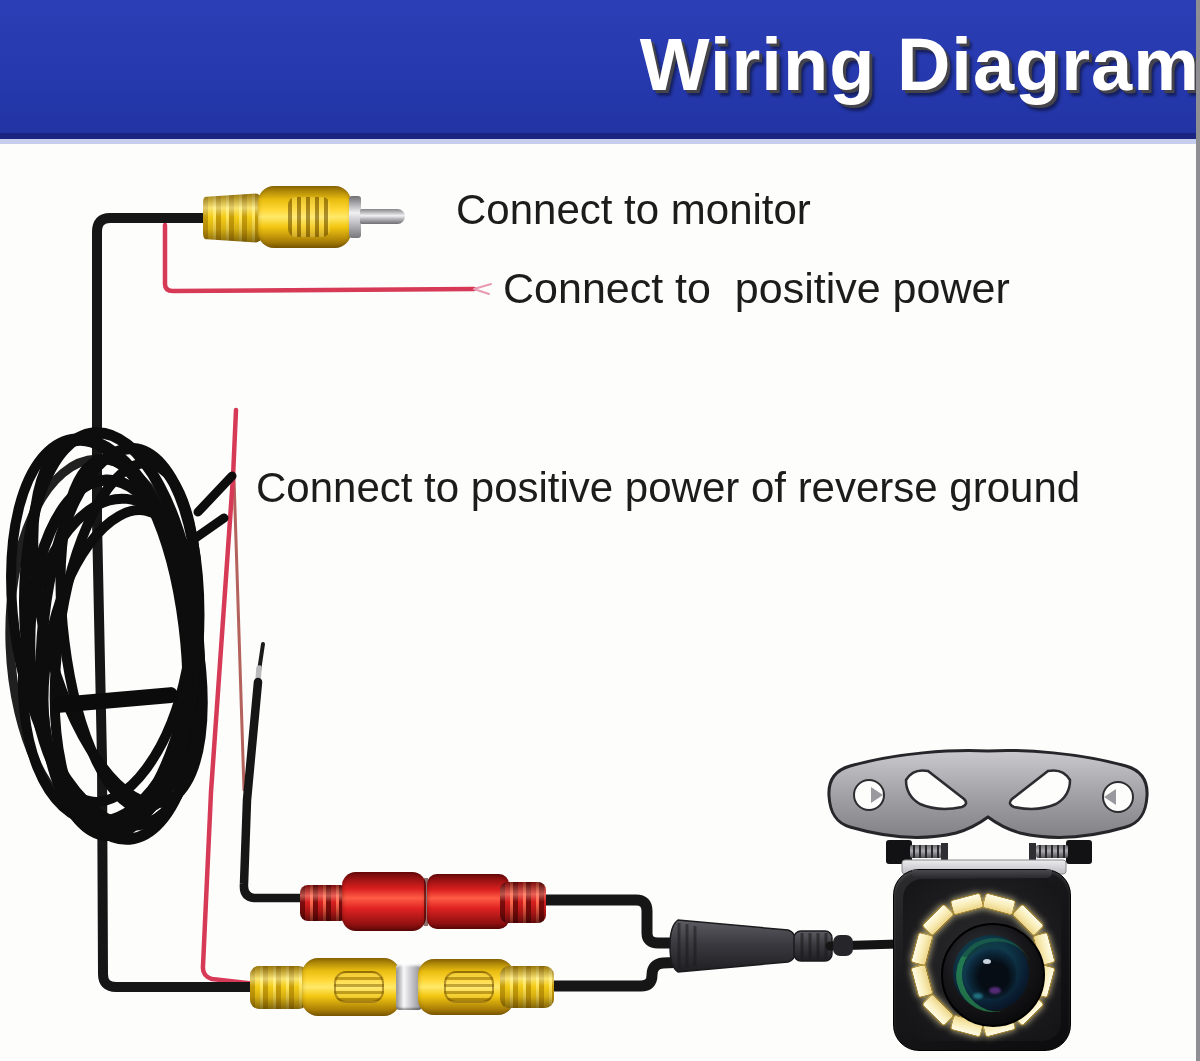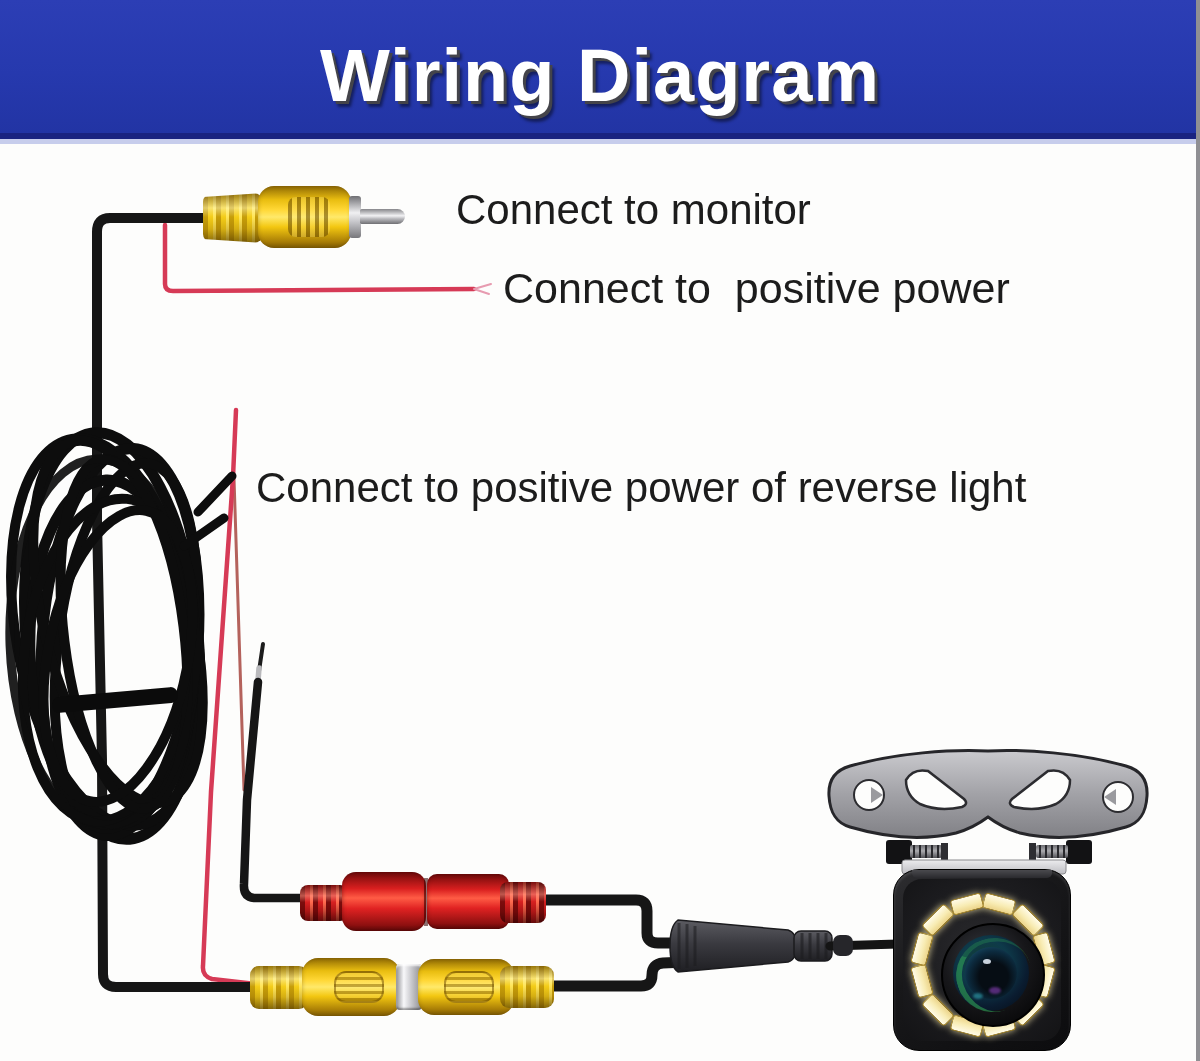--- a/index.html
+++ b/index.html
@@ -3,21 +3,21 @@
 <meta charset="utf-8">
 <style>
   html,body{margin:0;padding:0;background:#e9e9e9;}
   .stage{position:relative;width:1200px;height:1061px;background:#fdfdfc;overflow:hidden;
          font-family:"Liberation Sans",sans-serif;}
   
   .banner{position:absolute;left:0;top:0;width:1200px;height:133px;
           background:linear-gradient(180deg,#2c3eb5 0%,#2639ae 55%,#2234a4 100%);
           border-bottom:6px solid #1a2380;}
   .banner-underline{position:absolute;left:0;top:139px;width:1200px;height:5px;background:#c7cdec;}
-  .banner h1{margin:11px;padding-top:22px;text-align:center;font-size:74px;font-weight:bold;
+  .banner h1{margin:0;padding-top:22px;text-align:right;font-size:74px;font-weight:bold;
              letter-spacing:1px;color:#ffffff;
              text-shadow:3px 3px 0 #44444a,5px 6px 3px rgba(0,0,0,.45);}
   .right-edge{position:absolute;right:0;top:0;width:4px;height:1061px;background:#8f8f93;}
   
   .lbl{position:absolute;color:#1c1c1c;font-size:42px;white-space:pre;letter-spacing:0;}
   .lbl-monitor{left:456px;top:186px;}
   .lbl-pospower{left:503px;top:264px;font-size:43px;}
   .lbl-revpos{left:256px;top:464px;}
   .lbl-revgnd{left:256px;top:626px;}
   
@@ -234,16 +234,16 @@
           <div class="lens-glint"></div>
           <div class="lens-purple"></div>
           <div class="lens-teal"></div>
         </div>
       </div>
     </div>
   </div>
 
   <div class="lbl lbl-monitor">Connect to monitor</div>
   <div class="lbl lbl-pospower">Connect to  positive power</div>
-  <div class="lbl lbl-revpos">Connect to positive power of reverse light</div>
+  <div class="lbl lbl-revpos">Connect to positive power of reverse ground</div>
 
   <div class="right-edge"></div>
 </div>
 
 </body></html>

